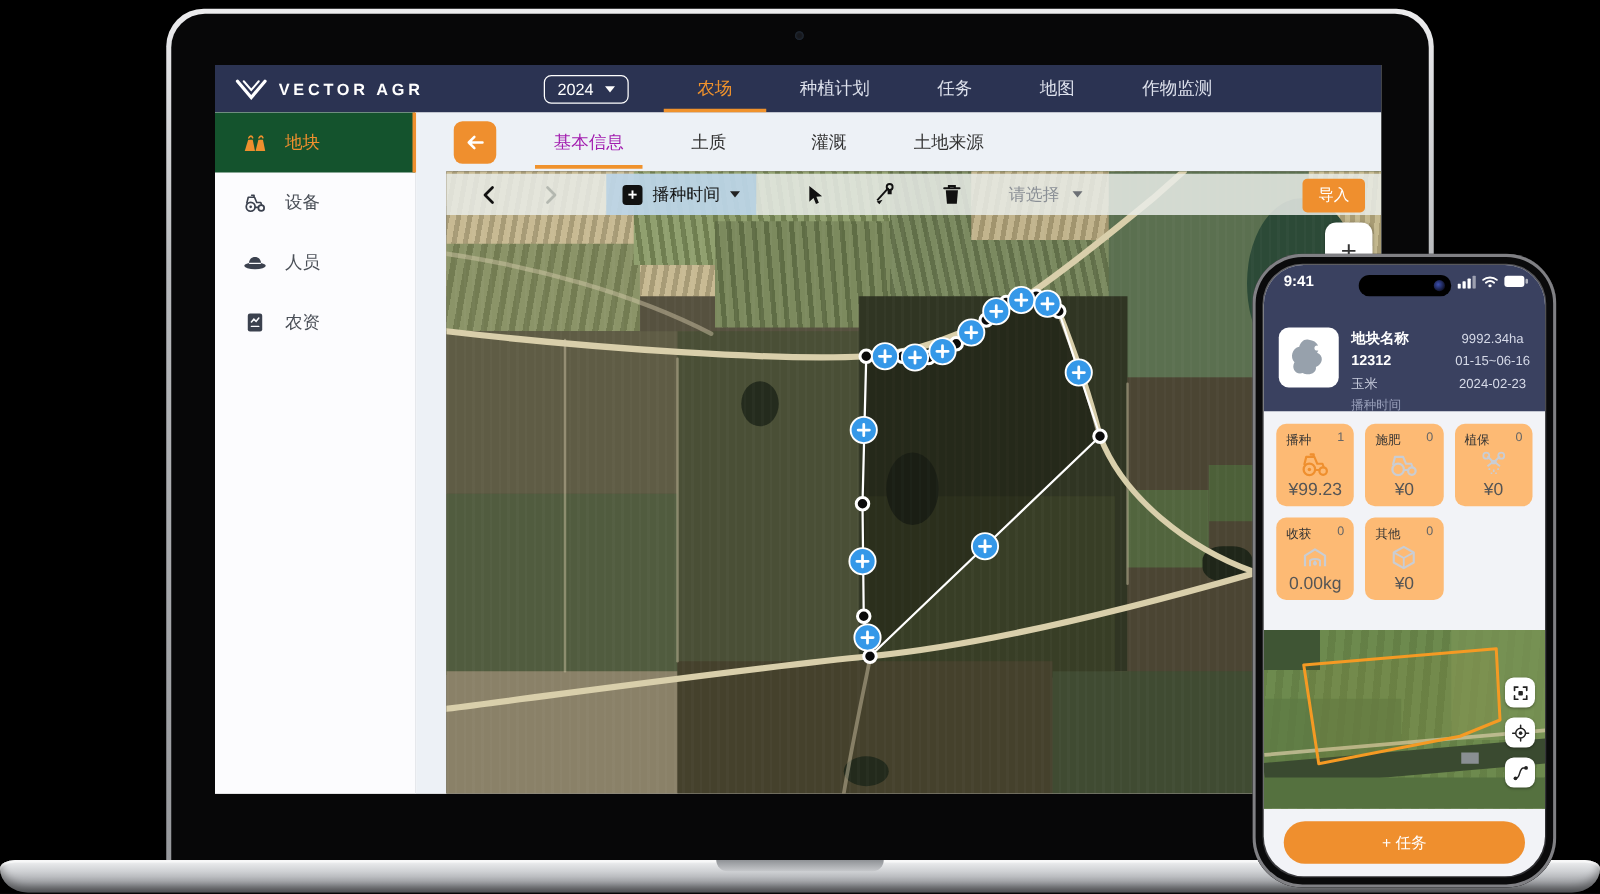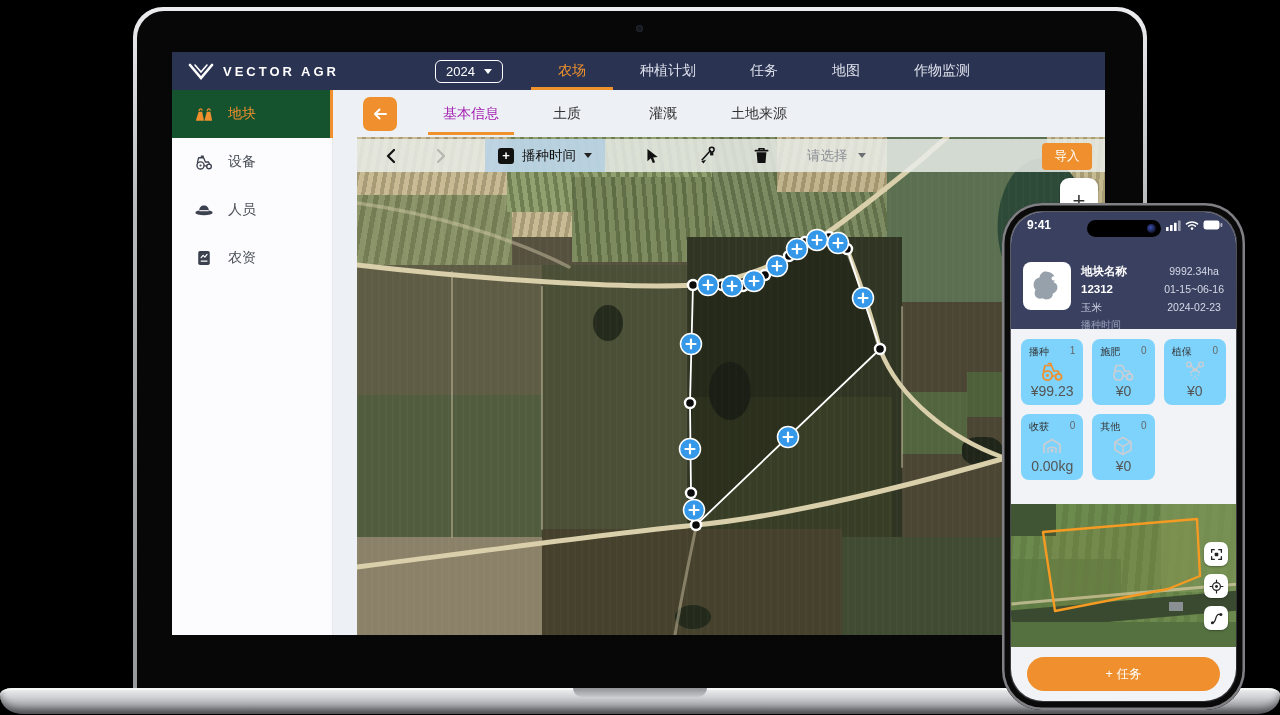--- a/index.html
+++ b/index.html
@@ -82,21 +82,21 @@
   .p-back{position:absolute;left:14px;top:0;background:none;border:none;padding:0;cursor:pointer;}
   .p-title{text-align:center;color:#fff;font-size:13px;}
   .p-info{position:absolute;left:12px;right:12px;top:50px;display:flex;gap:10px;}
   .p-thumb{width:48px;height:48px;background:#fff;border-radius:8px;flex:none;display:flex;align-items:center;justify-content:center;}
   .p-info-l{flex:1;}
   .p-name{color:#fff;font-size:11.5px;font-weight:700;line-height:18px;}
   .p-crop{color:#c9cede;font-size:10.5px;line-height:18px;}
   .p-sowlab{color:#99a0ba;font-size:10px;line-height:18px;}
   .p-info-r{text-align:center;color:#d5d9e7;font-size:10.5px;line-height:18px;}
   .p-cards{position:absolute;left:10px;right:10px;top:127px;display:grid;grid-template-columns:repeat(3,1fr);gap:9px;}
-  .task-card{background:#7dd3fc;border-radius:8px;height:66px;padding:6px 8px;display:flex;flex-direction:column;cursor:pointer;}
+  .task-card{background:#fdba74;border-radius:8px;height:66px;padding:6px 8px;display:flex;flex-direction:column;cursor:pointer;}
   .tc-top{display:flex;justify-content:space-between;font-size:10px;color:#333;}
   .tc-count{color:#666;}
   .tc-icon{flex:1;display:flex;align-items:center;justify-content:center;color:#c9cdd4;}
   .tc-icon.on{color:#ef8f2e;}
   .tc-val{text-align:center;font-size:14px;color:#555;}
   .p-map{position:absolute;left:0;right:0;top:292px;height:143px;background:#6d8a4e;overflow:hidden;}
   .p-map div{position:absolute;}
   .p-map-svg{position:absolute;inset:0;z-index:2;}
   .p-poly{fill:rgba(245,154,35,.05);stroke:#f59a23;stroke-width:2.4;stroke-linejoin:round;}
   .p-map-ctrls{position:absolute;right:8px;top:38px;display:flex;flex-direction:column;gap:8px;z-index:3;}

